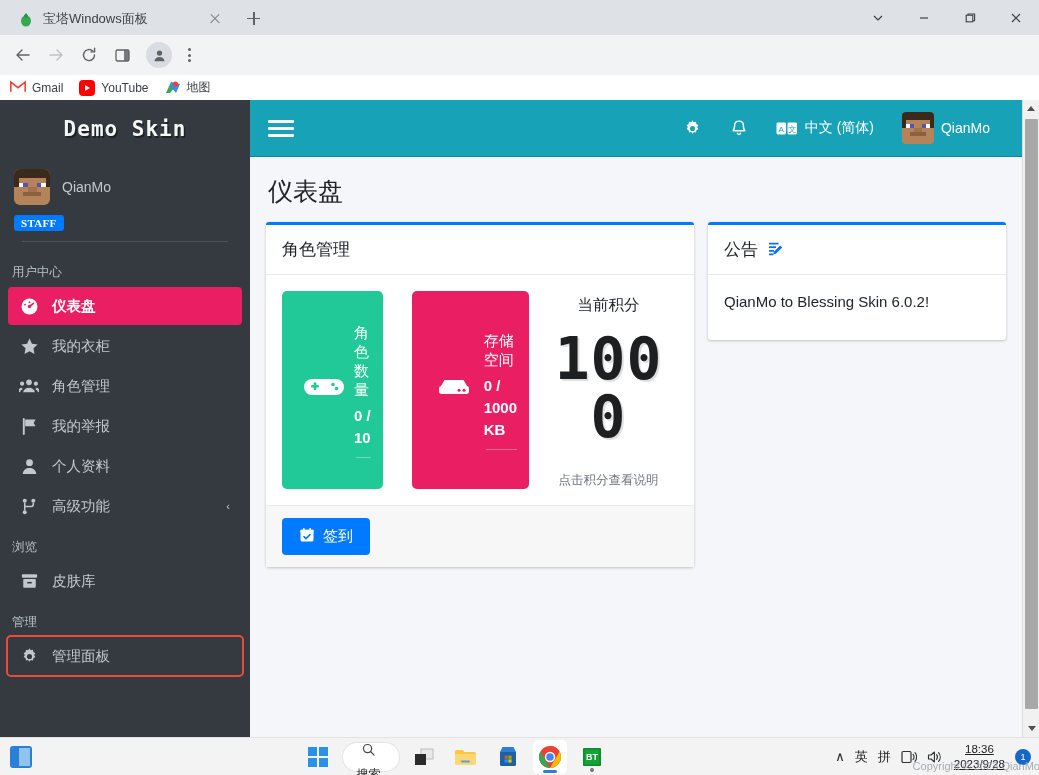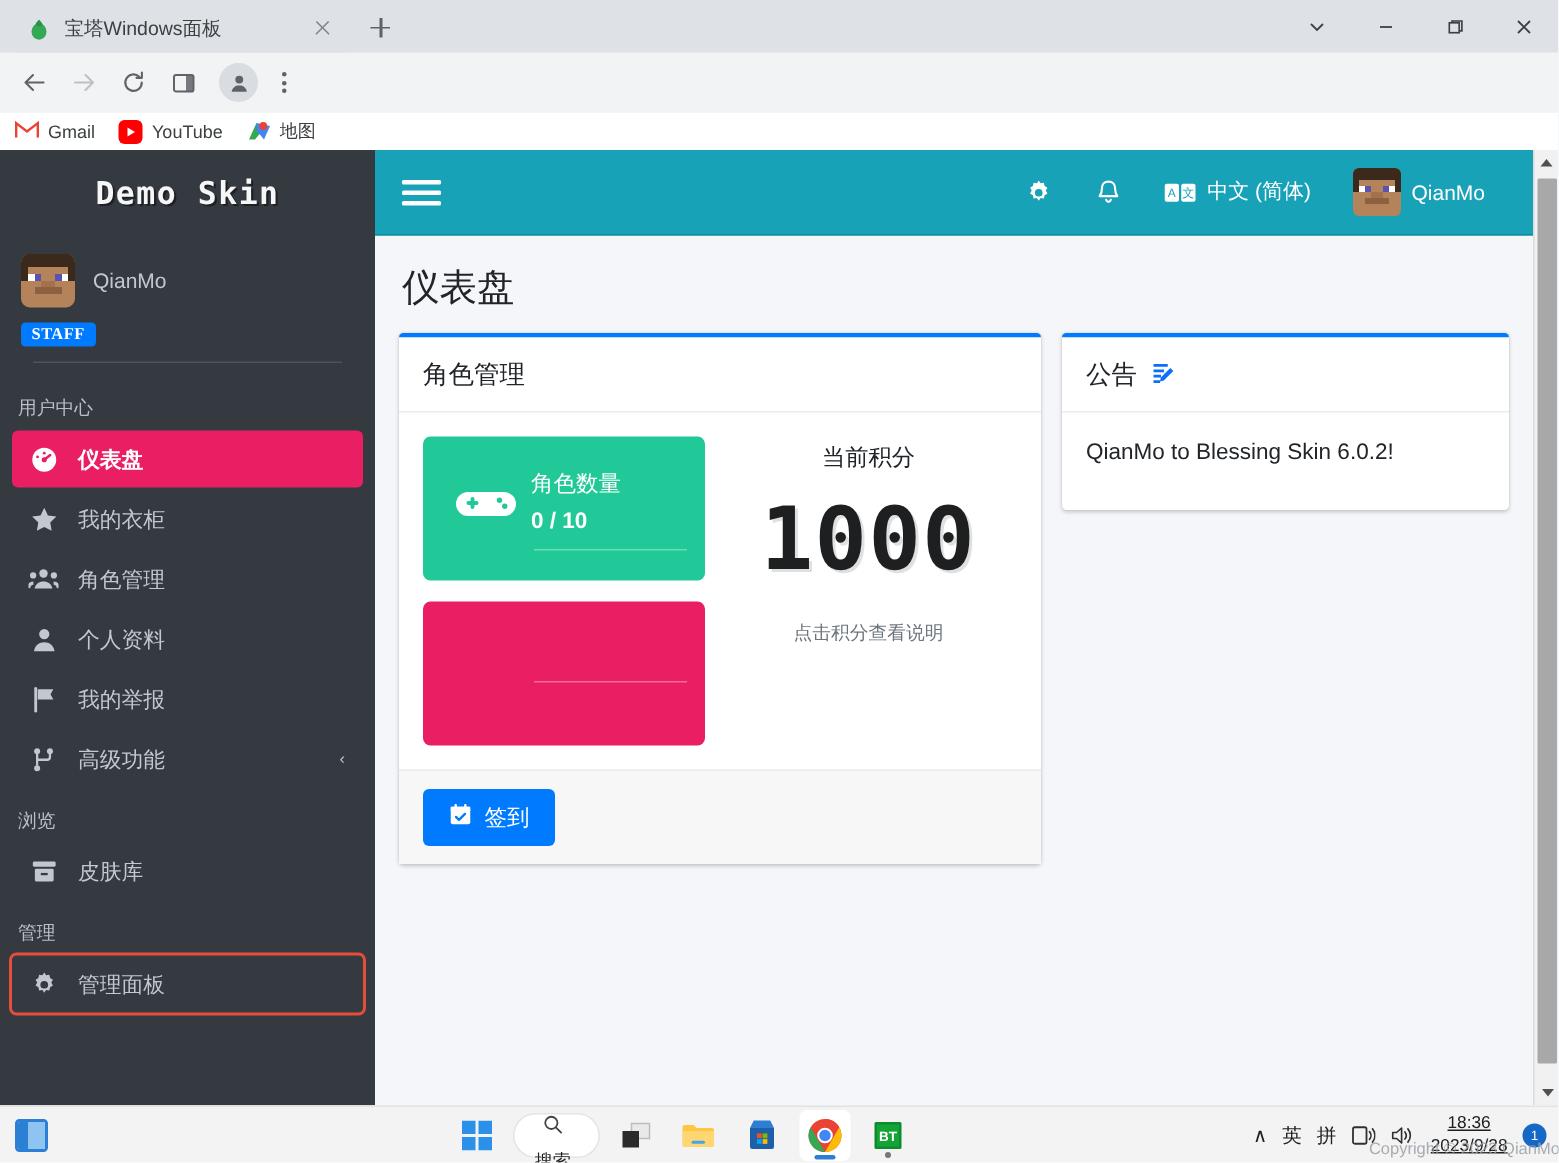--- a/index.html
+++ b/index.html
@@ -113,21 +113,21 @@
   .col-right { flex: 1 1 auto; }
 
   .card { background: #fff; border-top: 3px solid #007bff; border-radius: 3px; box-shadow: 0 0 1px rgba(0,0,0,.125), 0 1px 3px rgba(0,0,0,.2); }
   .card-header { padding: 13px 16px; border-bottom: 1px solid #e9ecef; }
   .card-title { font-size: 17px; color: #212529; display: flex; align-items: center; gap: 9px; }
   .edit-ico { display:inline-flex; }
   .card-body { padding: 16px; }
   .card-footer { padding: 12px 16px; background: #f7f7f7; border-top: 1px solid #e9ecef; }
 
   .usage-inner { display: flex; gap: 10px; }
-  .boxes { flex: 0 0 188px; display: flex; flex-direction: column; gap: 14px; }
+  .boxes { flex: 0 0 188px; display: flex; gap: 29px; }
   .small-box { border-radius: 5px; padding: 10px 12px 8px 12px; color: #fff; position: relative; min-height: 96px; display: flex; flex-direction: column; justify-content: center; }
   .small-box.green { background: #20c997; }
   .small-box.pink { background: #e91e63; }
   .sb-row { display: flex; align-items: center; }
   .sb-ico { flex: 0 0 60px; display:flex; align-items:center; justify-content:center; }
   .sb-text { flex: 1 1 auto; text-align: left; }
   .sb-label { font-size: 15px; margin-bottom: 5px; color: #fff; }
   .sb-value { font-size: 15px; font-weight: 700; line-height: 1.45; }
   .sb-underline { margin-top: 8px; height: 1px; background: rgba(255,255,255,.35); margin-left: 62px; }
 
@@ -358,34 +358,34 @@
                 <circle cx="3.4" cy="6.4" r="2.3" fill="#c2c7d0"></circle>
                   <circle cx="18.6" cy="6.4" r="2.3" fill="#c2c7d0"></circle>
                 <path d="M0 15.6c.4-2.4 1.8-3.6 3.6-3.6M22 15.6c-.4-2.4-1.8-3.6-3.6-3.6" stroke="#c2c7d0" stroke-width="2.4" fill="none"></path>
               </svg>
             </span>
             <span>角色管理</span>
           </div>
           <div class="nav-item">
             <span class="nav-icon">
               <svg width="19" height="19" viewBox="0 0 20 20">
+                  <path d="M4 2v16" stroke="#c2c7d0" stroke-width="2" stroke-linecap="round"></path>
+                  <path d="M5.4 2.6h11l-2 3.6 2 3.6h-11z" fill="#c2c7d0"></path>
+                </svg>
+            </span>
+            <span>我的举报</span>
+          </div>
+          <div class="nav-item">
+            <span class="nav-icon">
+              <svg width="19" height="19" viewBox="0 0 20 20">
                   <circle cx="10" cy="6" r="3.6" fill="#c2c7d0"></circle>
                   <path d="M2.8 18c.7-4.3 3.6-6.3 7.2-6.3s6.5 2 7.2 6.3z" fill="#c2c7d0"></path>
                 </svg>
             </span>
             <span>个人资料</span>
-          </div>
-          <div class="nav-item">
-            <span class="nav-icon">
-              <svg width="19" height="19" viewBox="0 0 20 20">
-                  <path d="M4 2v16" stroke="#c2c7d0" stroke-width="2" stroke-linecap="round"></path>
-                  <path d="M5.4 2.6h11l-2 3.6 2 3.6h-11z" fill="#c2c7d0"></path>
-                </svg>
-            </span>
-            <span>我的举报</span>
           </div>
           <div class="nav-item">
             <span class="nav-icon">
               <svg width="19" height="19" viewBox="0 0 20 20">
                 <circle cx="5" cy="4" r="2.1" fill="#c2c7d0"></circle>
                   <circle cx="14" cy="4" r="2.1" fill="#c2c7d0"></circle>
                   <circle cx="5" cy="16" r="2.1" fill="#c2c7d0"></circle>
                 <path d="M5 6v8M5 10h7a2 2 0 0 0 2-2V6" stroke="#c2c7d0" stroke-width="1.6" fill="none"></path>
               </svg>
             </span>
@@ -506,20 +506,34 @@
                           </span>
                           <span class="sb-text">
                             <span class="sb-label" style="display:block;">角色数量</span>
                             <span class="sb-value" style="display:block;">0 / 10</span>
                           </span>
                         </div>
                         <div class="sb-underline"></div>
                       </div>
 
                       <div class="small-box pink">
+                        <div class="sb-row">
+                          <span class="sb-ico">
+                            <svg width="44" height="28" viewBox="0 0 44 28">
+                              <path d="M9 13l3.5-6h19l3.5 6z" fill="#fff"></path>
+                              <rect x="7" y="13" width="30" height="8" rx="2.4" fill="#fff"></rect>
+                              <circle cx="27" cy="17.2" r="1.5" fill="#e91e63"></circle>
+                              <circle cx="32" cy="17.2" r="1.5" fill="#e91e63"></circle>
+                            </svg>
+                          </span>
+                          <span class="sb-text">
+                            <span class="sb-label" style="display:block;">存储空间</span>
+                            <span class="sb-value" style="display:block; max-width:86px;">0 / 1000 KB</span>
+                          </span>
+                        </div>
                         <div class="sb-underline"></div>
                       </div>
                     </div>
 
                     <div class="score-col">
                       <div class="score-label">当前积分</div>
                       <div class="score-value">1000</div>
                       <div class="score-hint">点击积分查看说明</div>
                     </div>
 

